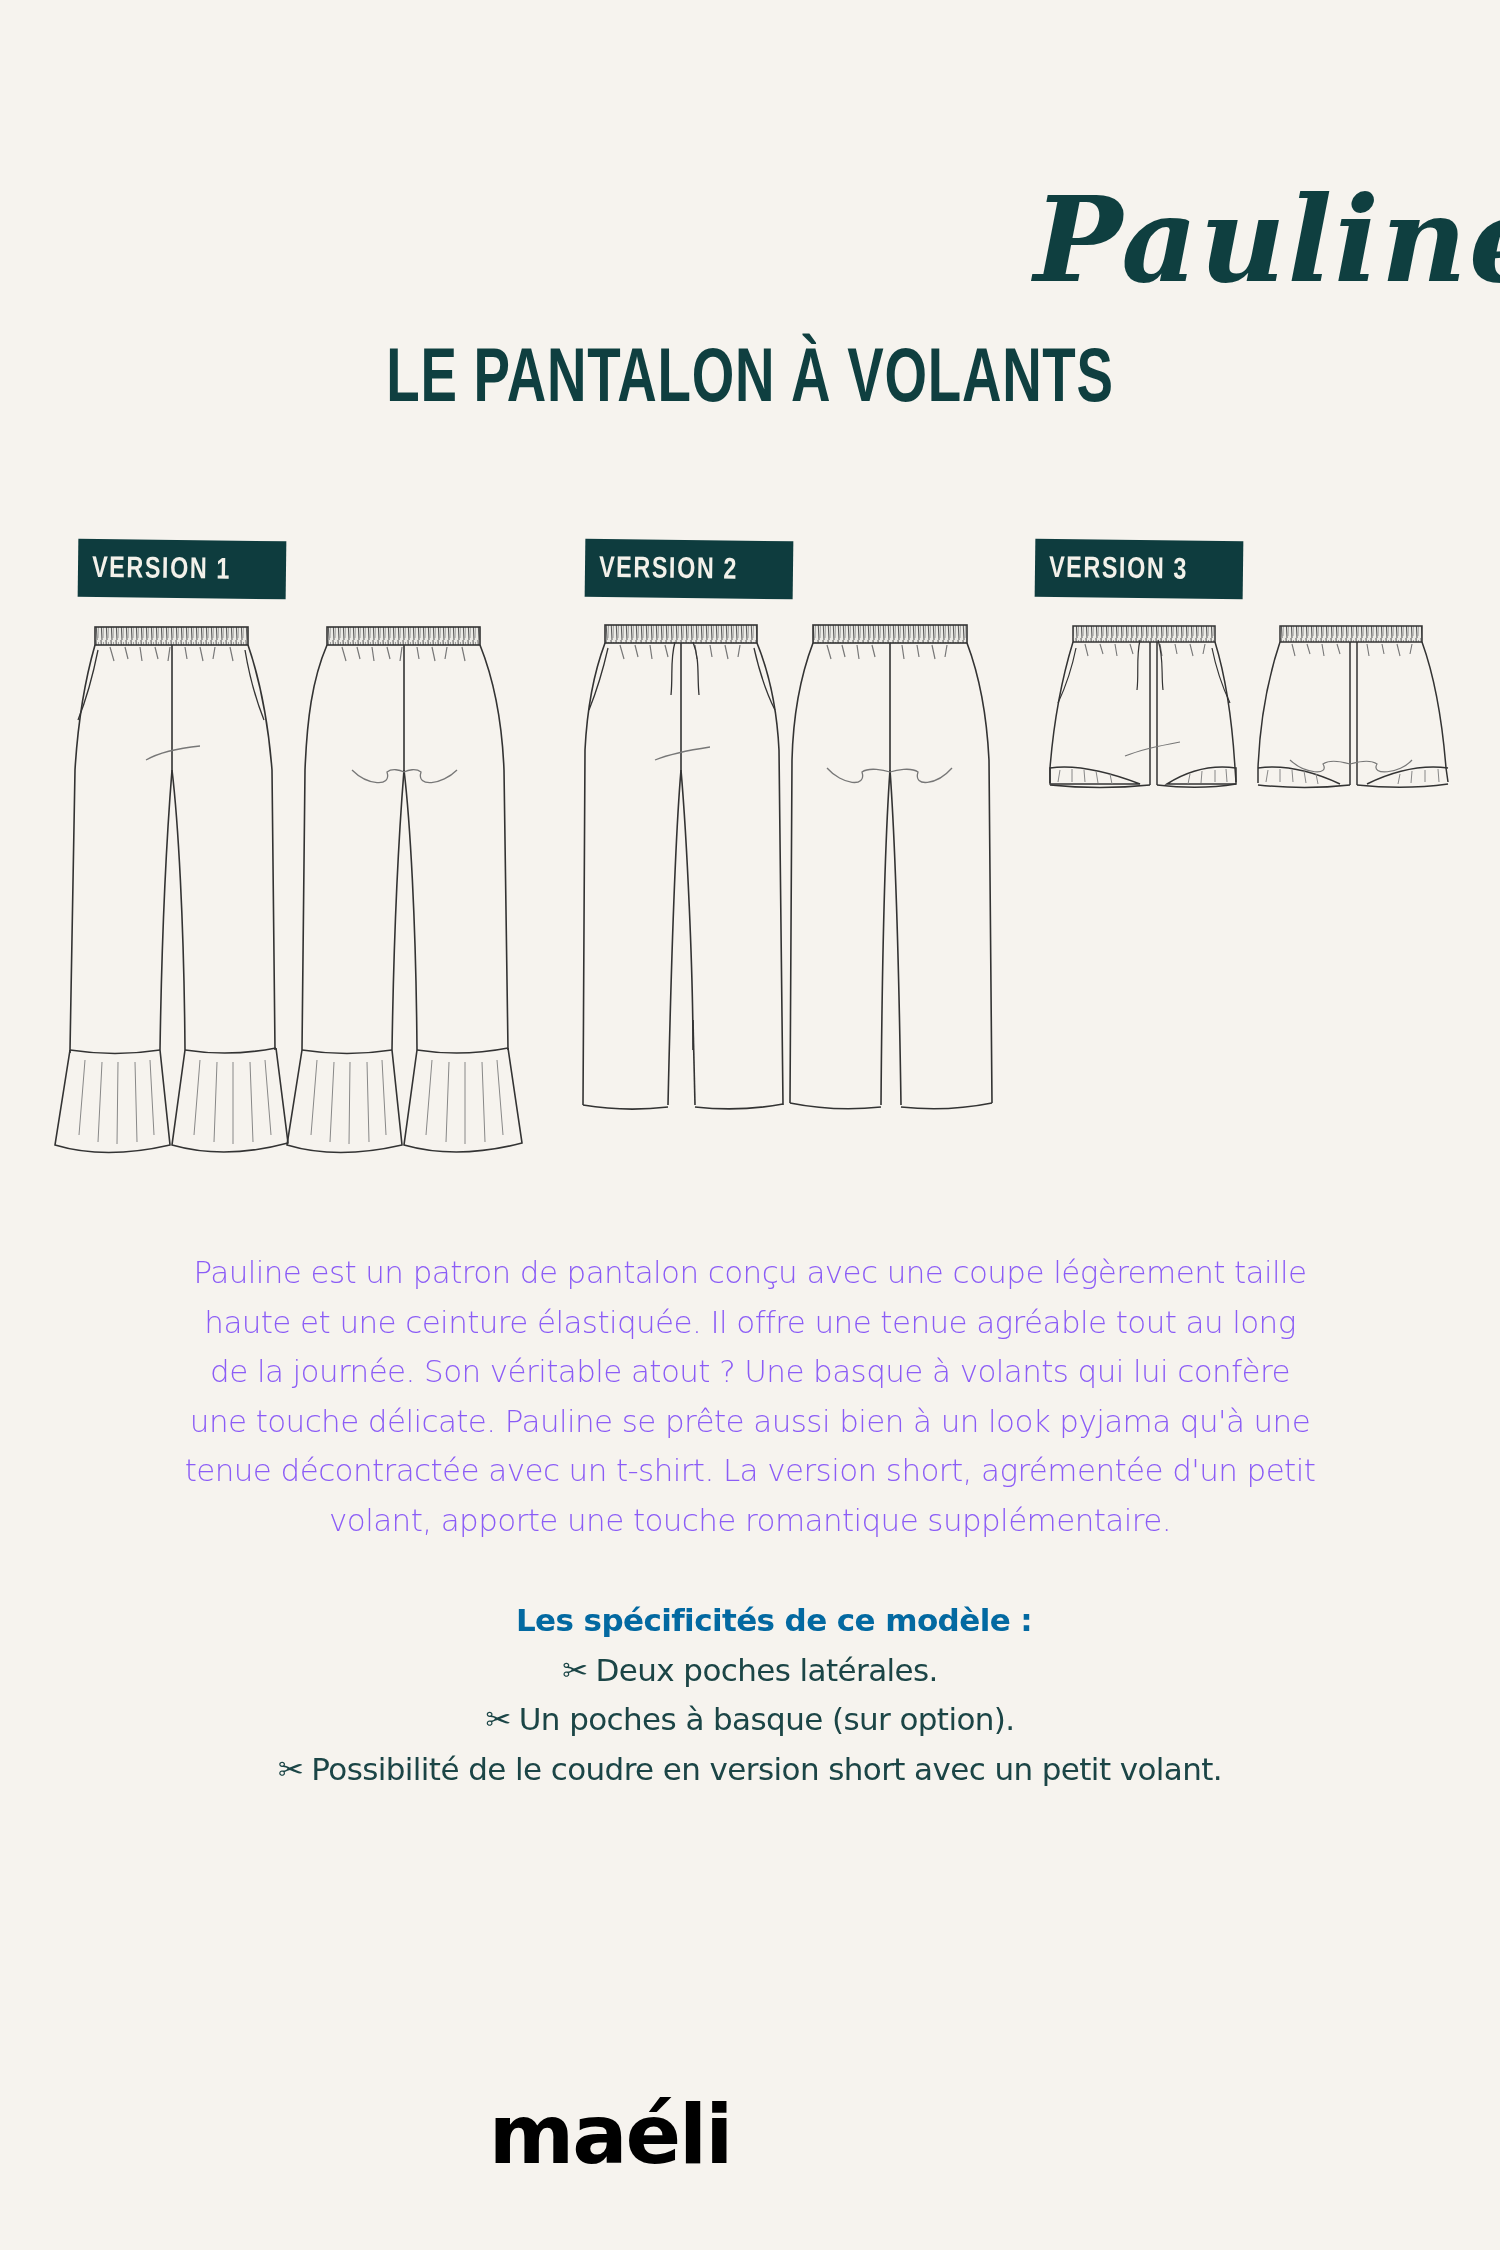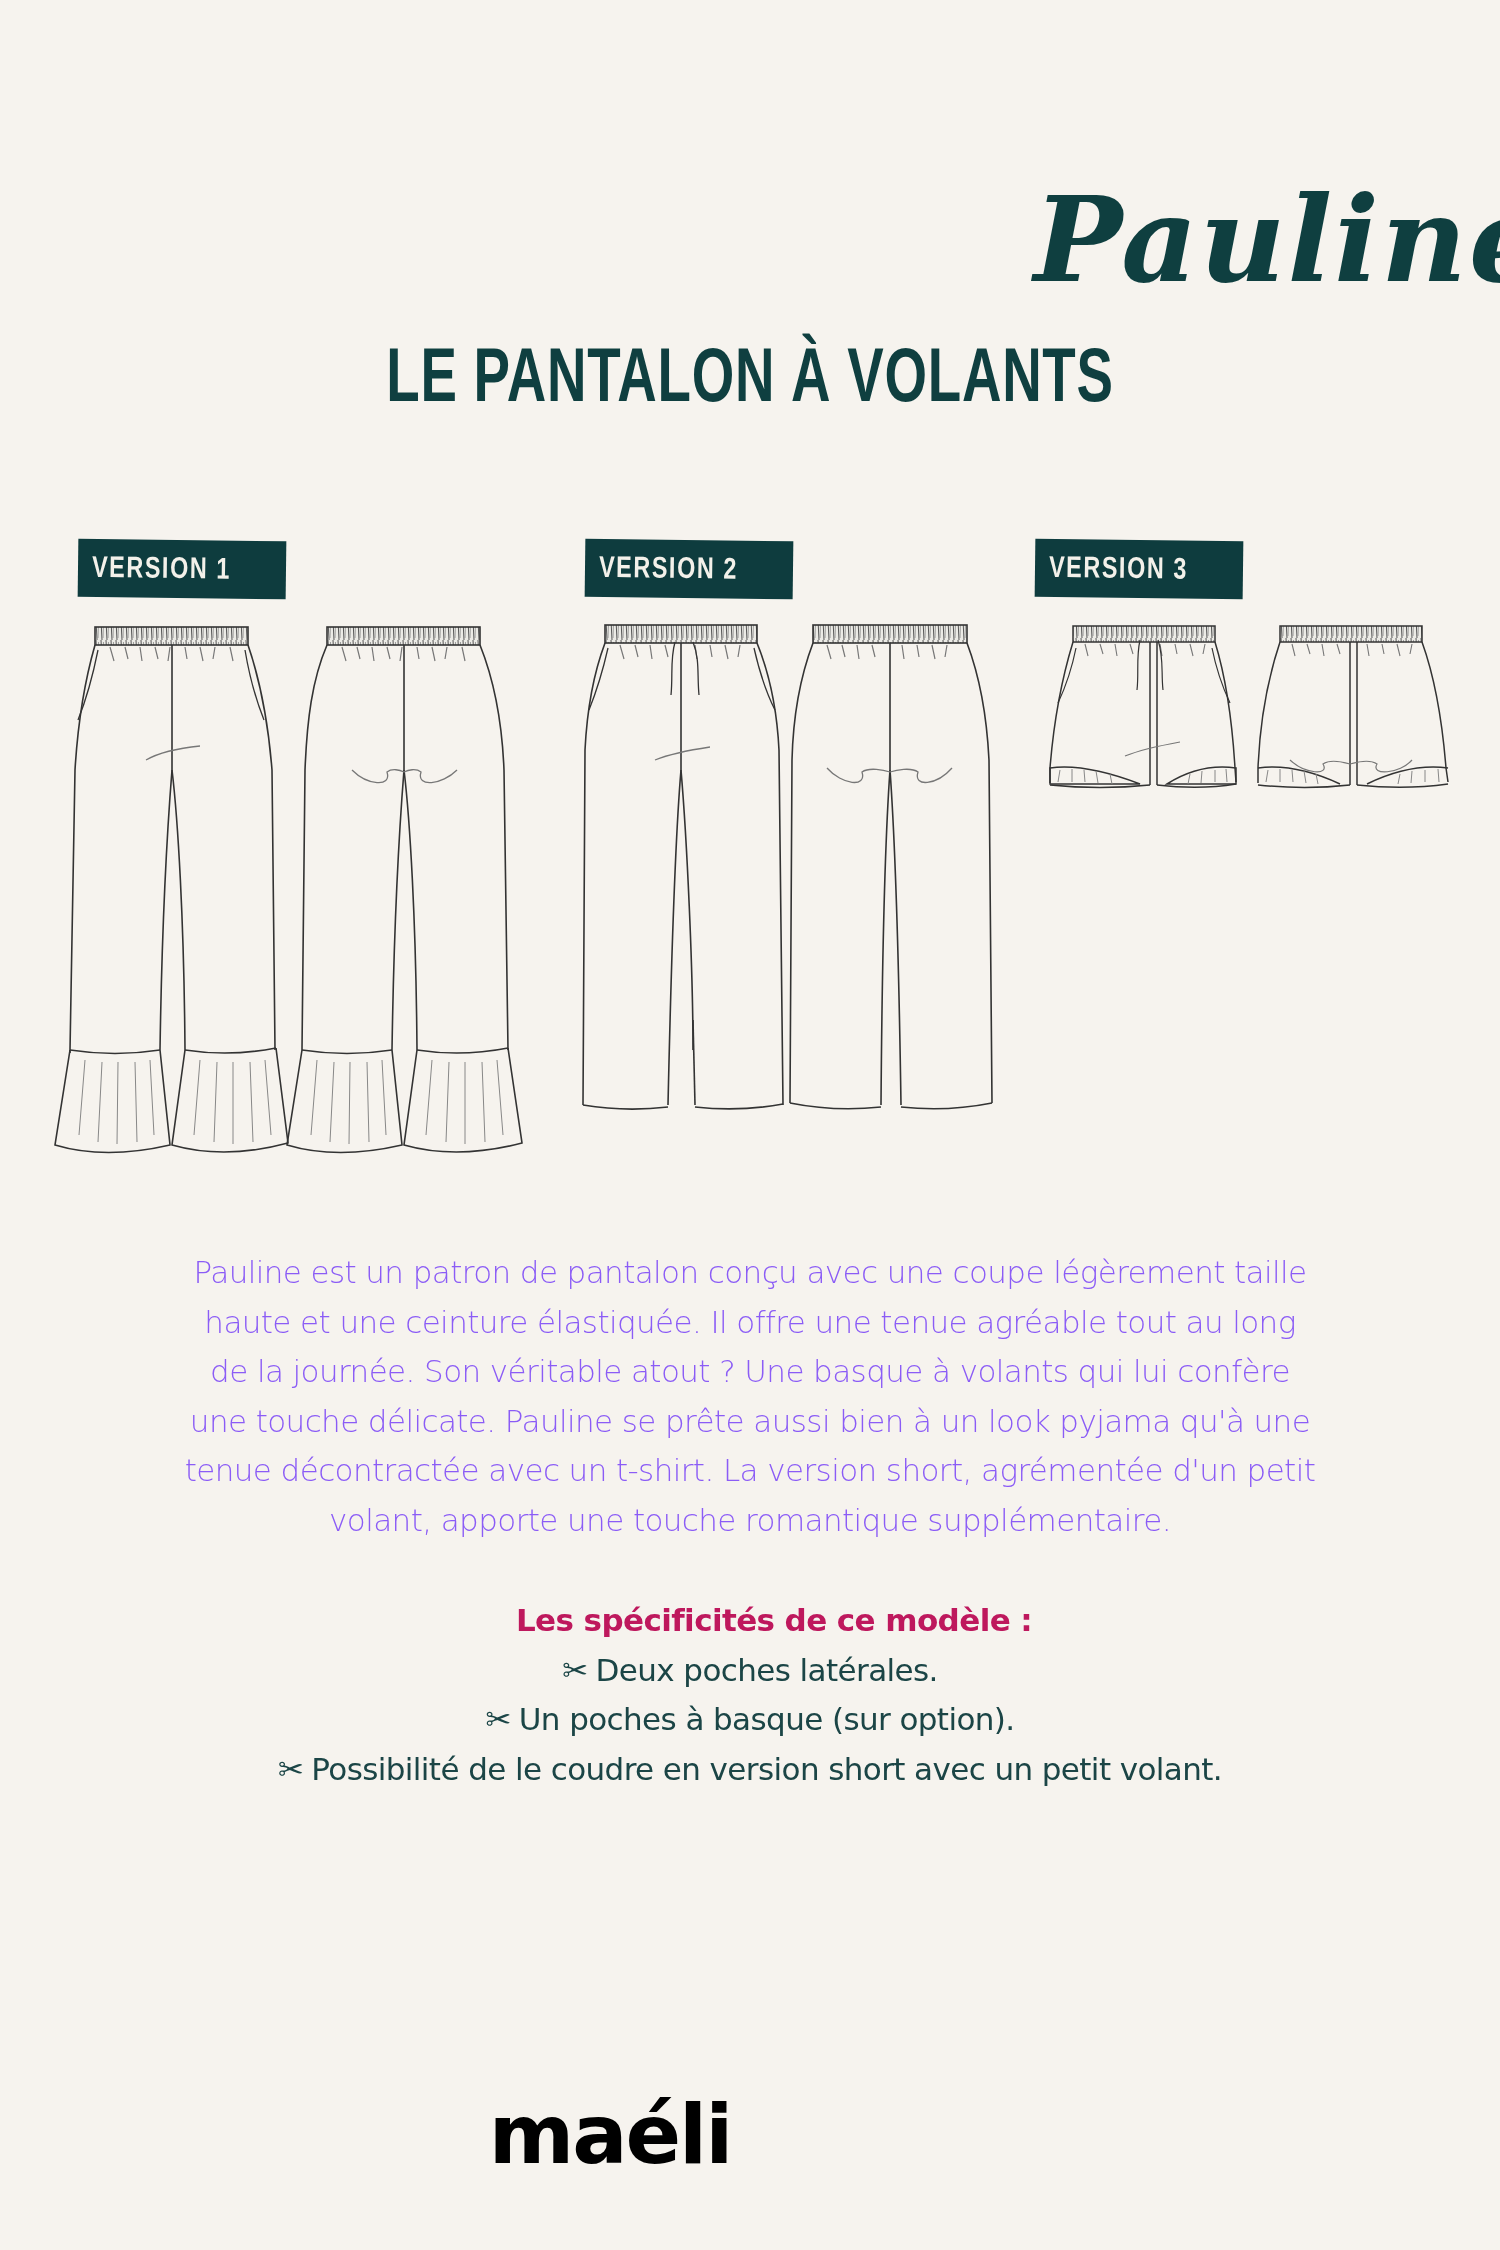--- a/index.html
+++ b/index.html
@@ -7,21 +7,21 @@
   .abs { position:absolute; }
   .title { left:0; width:1500px; top:170px; text-align:right; font-family:"DejaVu Serif", serif; font-style:italic; font-weight:bold; font-size:118px; color:#0f3f40; letter-spacing:2px; line-height:140px;margin-left:46px; }
   .subtitle { left:0; width:1500px; top:330px; text-align:center; font-family:"Liberation Sans", sans-serif; font-weight:bold; font-size:76px; color:#0f3f40; line-height:90px; transform:scaleX(0.72); transform-origin:center; letter-spacing:1px; }
   .badge { background:#0e3c3e; color:#f3f1ea; font-family:"Liberation Sans", sans-serif; font-weight:bold; font-size:30px; letter-spacing:2px; height:58px; width:208px; box-sizing:border-box; padding-left:14px; line-height:56px; transform:rotate(0.7deg); }
   .badge span { display:inline-block; transform:scaleX(0.78); transform-origin:left; }
   .drawing { position:absolute; }
   .drawing svg { display:block; }
   .para { left:100px; width:1300px; top:1248px; text-align:center; font-family:"DejaVu Sans", sans-serif; font-size:31px; line-height:49.5px; color:#8b5cf6; font-weight:300; letter-spacing:-0.6px; }
   .para div { white-space:nowrap; }
   .specs { left:0; width:1500px; top:1596px; text-align:center; font-family:"DejaVu Sans", sans-serif; font-size:31px; line-height:49.5px; color:#1b4546; letter-spacing:-0.6px; }
-  .specs .head { font-weight:bold; color:#be185d;padding-left:48px; }
+  .specs .head { font-weight:bold; color:#0369a1;padding-left:48px; }
   .specs .item .sc { display:inline-block; margin-right:8px; }
   .logo { left:0; width:1220px; top:2080px; text-align:center; font-family:"DejaVu Sans", sans-serif; font-size:82px; font-weight:bold; color:#000000; letter-spacing:-2px; line-height:110px; }
 </style>
 </head>
 <body>
 
 <div class="abs title">Pauline</div>
 <div class="abs subtitle">LE PANTALON À VOLANTS</div>
 
 <div class="abs badge" style="left:78px; top:540px;"><span>VERSION 1</span></div>

